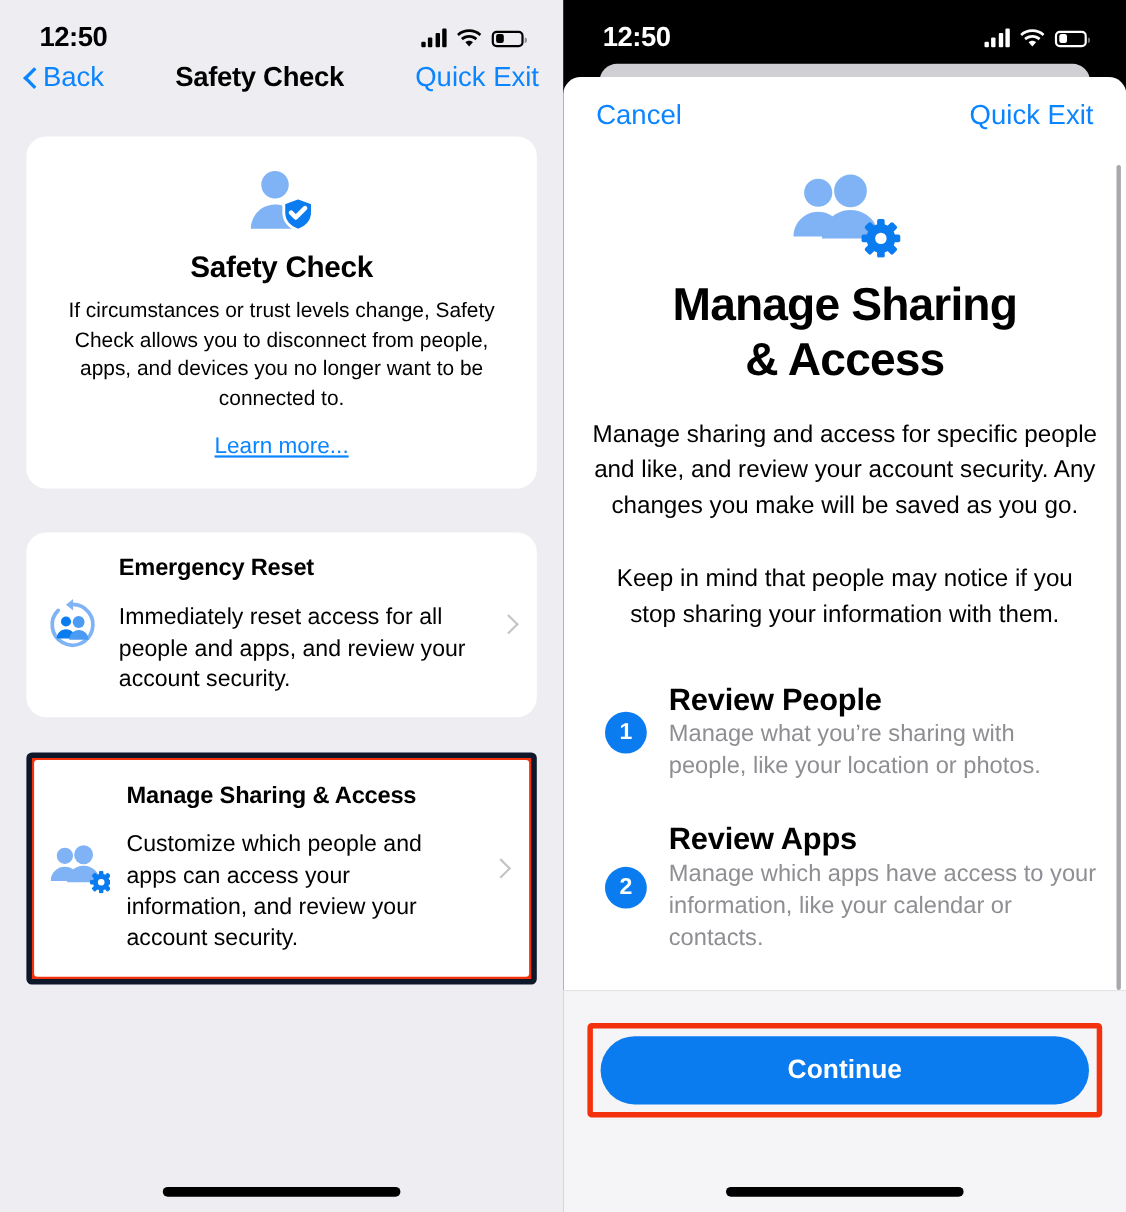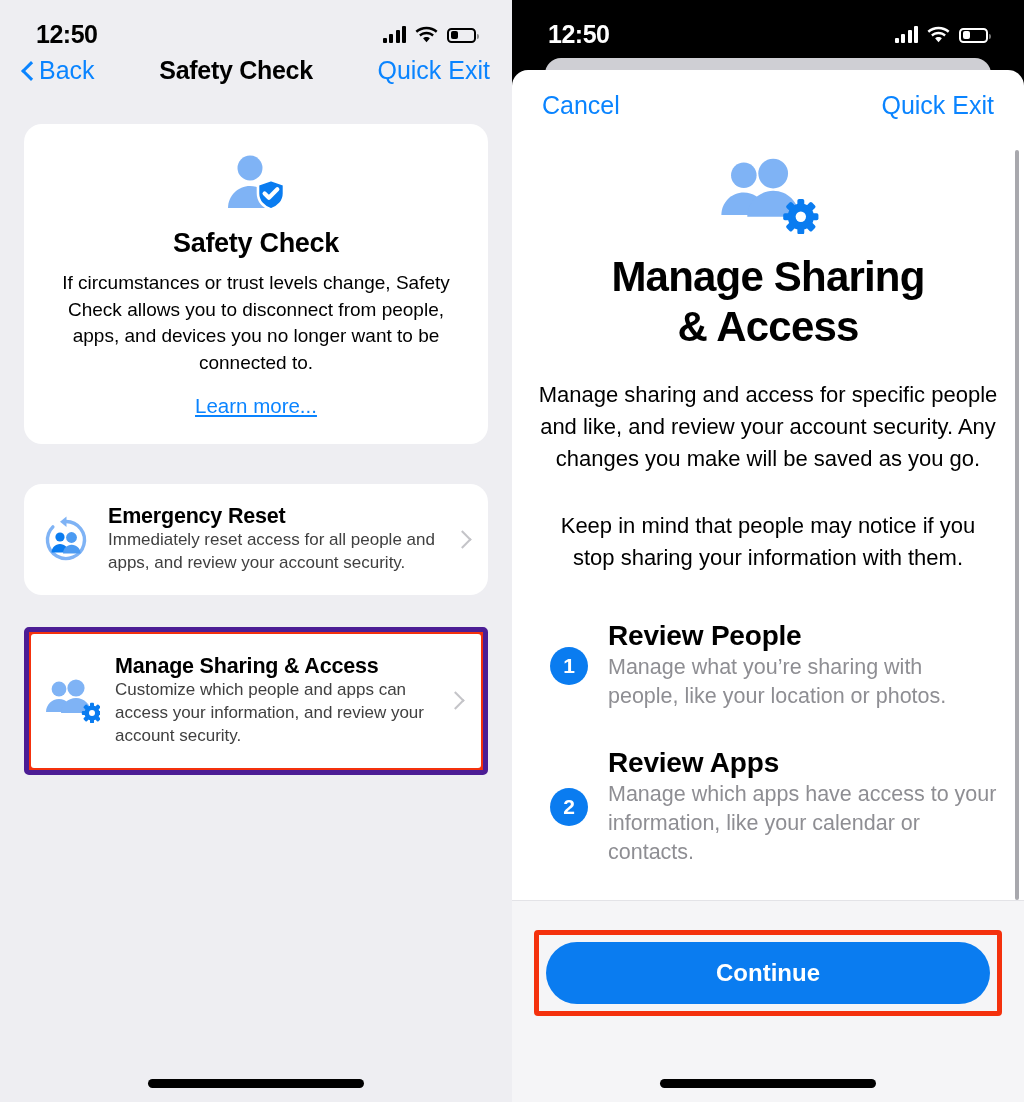--- a/index.html
+++ b/index.html
@@ -76,32 +76,32 @@
   }
   .hero-link { display: inline-block; color: #0a84ff; font-size: 20.5px; margin-top: 18px; }
 
   .row-card {
     margin-top: 40px; padding: 20px 16px 20px 14px;
     display: flex; align-items: center; gap: 14px; position: relative;
   }
   .row-icon { flex: 0 0 56px; display: flex; align-items: center; justify-content: center; }
   .row-text { flex: 1; }
   .row-title { font-size: 21.5px; font-weight: 700; color: #000; letter-spacing: -0.2px; }
-  .row-sub { font-size: 17px; color: #404040; line-height: 1.35; margin-top: 0; }
+  .row-sub { font-size: 21px; color: #000000; line-height: 1.35; margin-top: 18px; }
   .chev-right { flex: 0 0 18px; position: relative; height: 26px; }
   .chev-right::before {
     content: ""; position: absolute; left: 2px; top: 6px;
     width: 11px; height: 11px;
     border-right: 2.6px solid #c4c4c8; border-top: 2.6px solid #c4c4c8;
     transform: rotate(45deg);
   }
 
   .hl-wrap {
     margin-top: 32px;
-    border: 5px solid #4c1d95;
+    border: 5px solid #0f172a;
     border-radius: 5px;
     padding: 2px;
     background: #f4310d;
   }
   .hl-wrap .row-card { margin-top: 0; border-radius: 3px; }
 
   .home-indicator {
     position: absolute; bottom: 14px; left: 50%; transform: translateX(-50%);
     width: 216px; height: 9px; background: #000; border-radius: 6px;
   }

